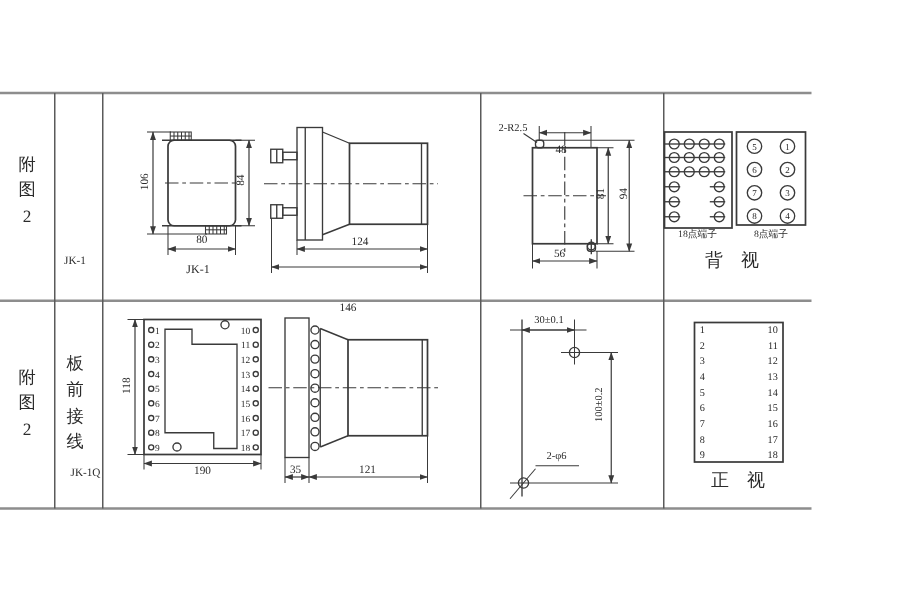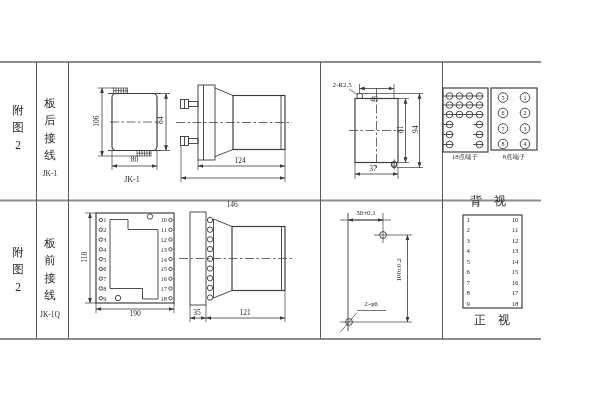--- a/index.html
+++ b/index.html
@@ -301,43 +301,42 @@
           <text x="518.5" y="284.59999999999997" text-anchor="end" font-size="6.8">16</text>
           <text x="466.5" y="295.04999999999995" font-size="6.8">8</text>
           <text x="518.5" y="295.04999999999995" text-anchor="end" font-size="6.8">17</text>
           <text x="466.5" y="305.5" font-size="6.8">9</text>
           <text x="518.5" y="305.5" text-anchor="end" font-size="6.8">18</text>
         </g>
   </g>
 </svg>
 
 <div class="vlabel" style="left:10px;top:102px;">附图2</div>
-<div class="vlabel" style="left:42px;top:95px;">板后接线</div>
 <div class="t model" style="left:34px;top:170px;width:32px;">JK-1</div>
 <div class="vlabel" style="left:10px;top:244px;">附图2</div>
 <div class="vlabel" style="left:42px;top:235px;font-family:Liberation Mono, monospace;">板前接线</div>
-<div class="t model" style="left:33px;top:311px;width:34px;">JK-1Q</div>
+<div class="t model" style="left:33px;top:311px;width:34px;text-align:right;">JK-1Q</div>
 
 <div class="t rot" style="left:85px;top:117px;width:24px;">106</div>
 <div class="t rot" style="left:149px;top:116px;width:24px;">84</div>
 <div class="t" style="left:122px;top:156px;width:25px;">80</div>
 <div class="t" style="left:110px;top:176px;width:44px;font-size:8px;">JK-1</div>
 
 <div class="t" style="left:225px;top:157px;width:30px;">124</div>
 <div class="t" style="left:217px;top:169px;width:30px;margin-top:32px;">146</div>
 
 <div class="t mid" style="left:325px;top:82px;width:34px;">2-R2.5</div>
 <div class="t" style="left:362px;top:96px;width:24px;">48</div>
 <div class="t rot" style="left:389px;top:125px;width:24px;">81</div>
 <div class="t rot" style="left:404px;top:125px;width:24px;">94</div>
-<div class="t" style="left:361px;top:165px;width:24px;">37</div>
+<div class="t" style="left:361px;top:165px;width:24px;">56</div>
 
 <div class="t small" style="left:441px;top:153px;width:48px;">18点端子</div>
 <div class="t small" style="left:490px;top:153px;width:48px;">8点端子</div>
-<div class="t cap" style="left:462px;top:167px;width:52px;margin-top:28px;">背　视</div>
+<div class="t cap" style="left:462px;top:167px;width:52px;">背　视</div>
 
 <div class="t rot" style="left:73px;top:253px;width:24px;">118</div>
 <div class="t" style="left:120px;top:310px;width:30px;">190</div>
 <div class="t" style="left:186px;top:309px;width:22px;">35</div>
 <div class="t" style="left:231px;top:309px;width:28px;">121</div>
 
 <div class="t mid" style="left:346px;top:210px;width:40px;">30±0.1</div>
 <div class="t rot mid" style="left:378px;top:266px;width:44px;">100±0.2</div>
 <div class="t mid" style="left:351px;top:301px;width:40px;font-family:Liberation Serif, serif;">2-φ6</div>
 

